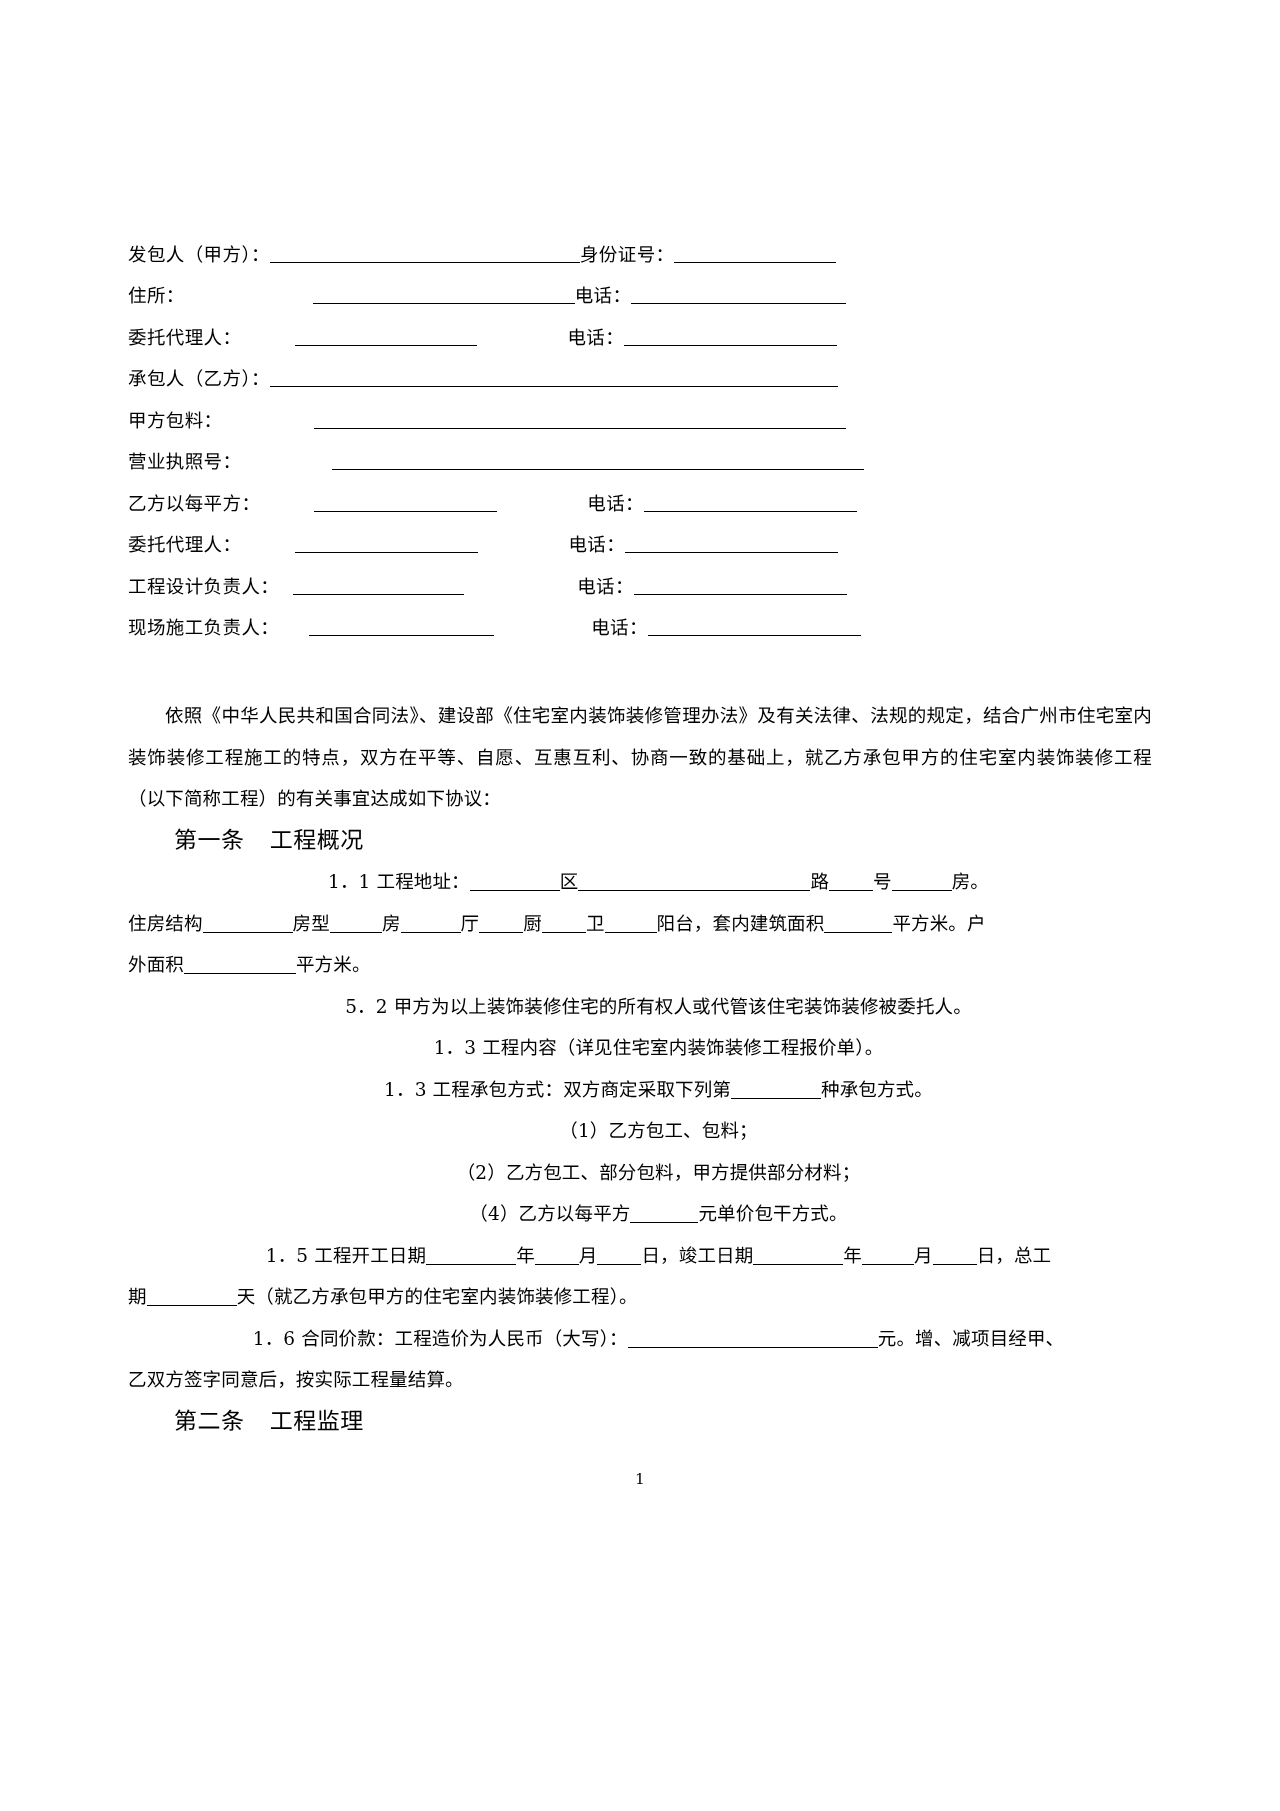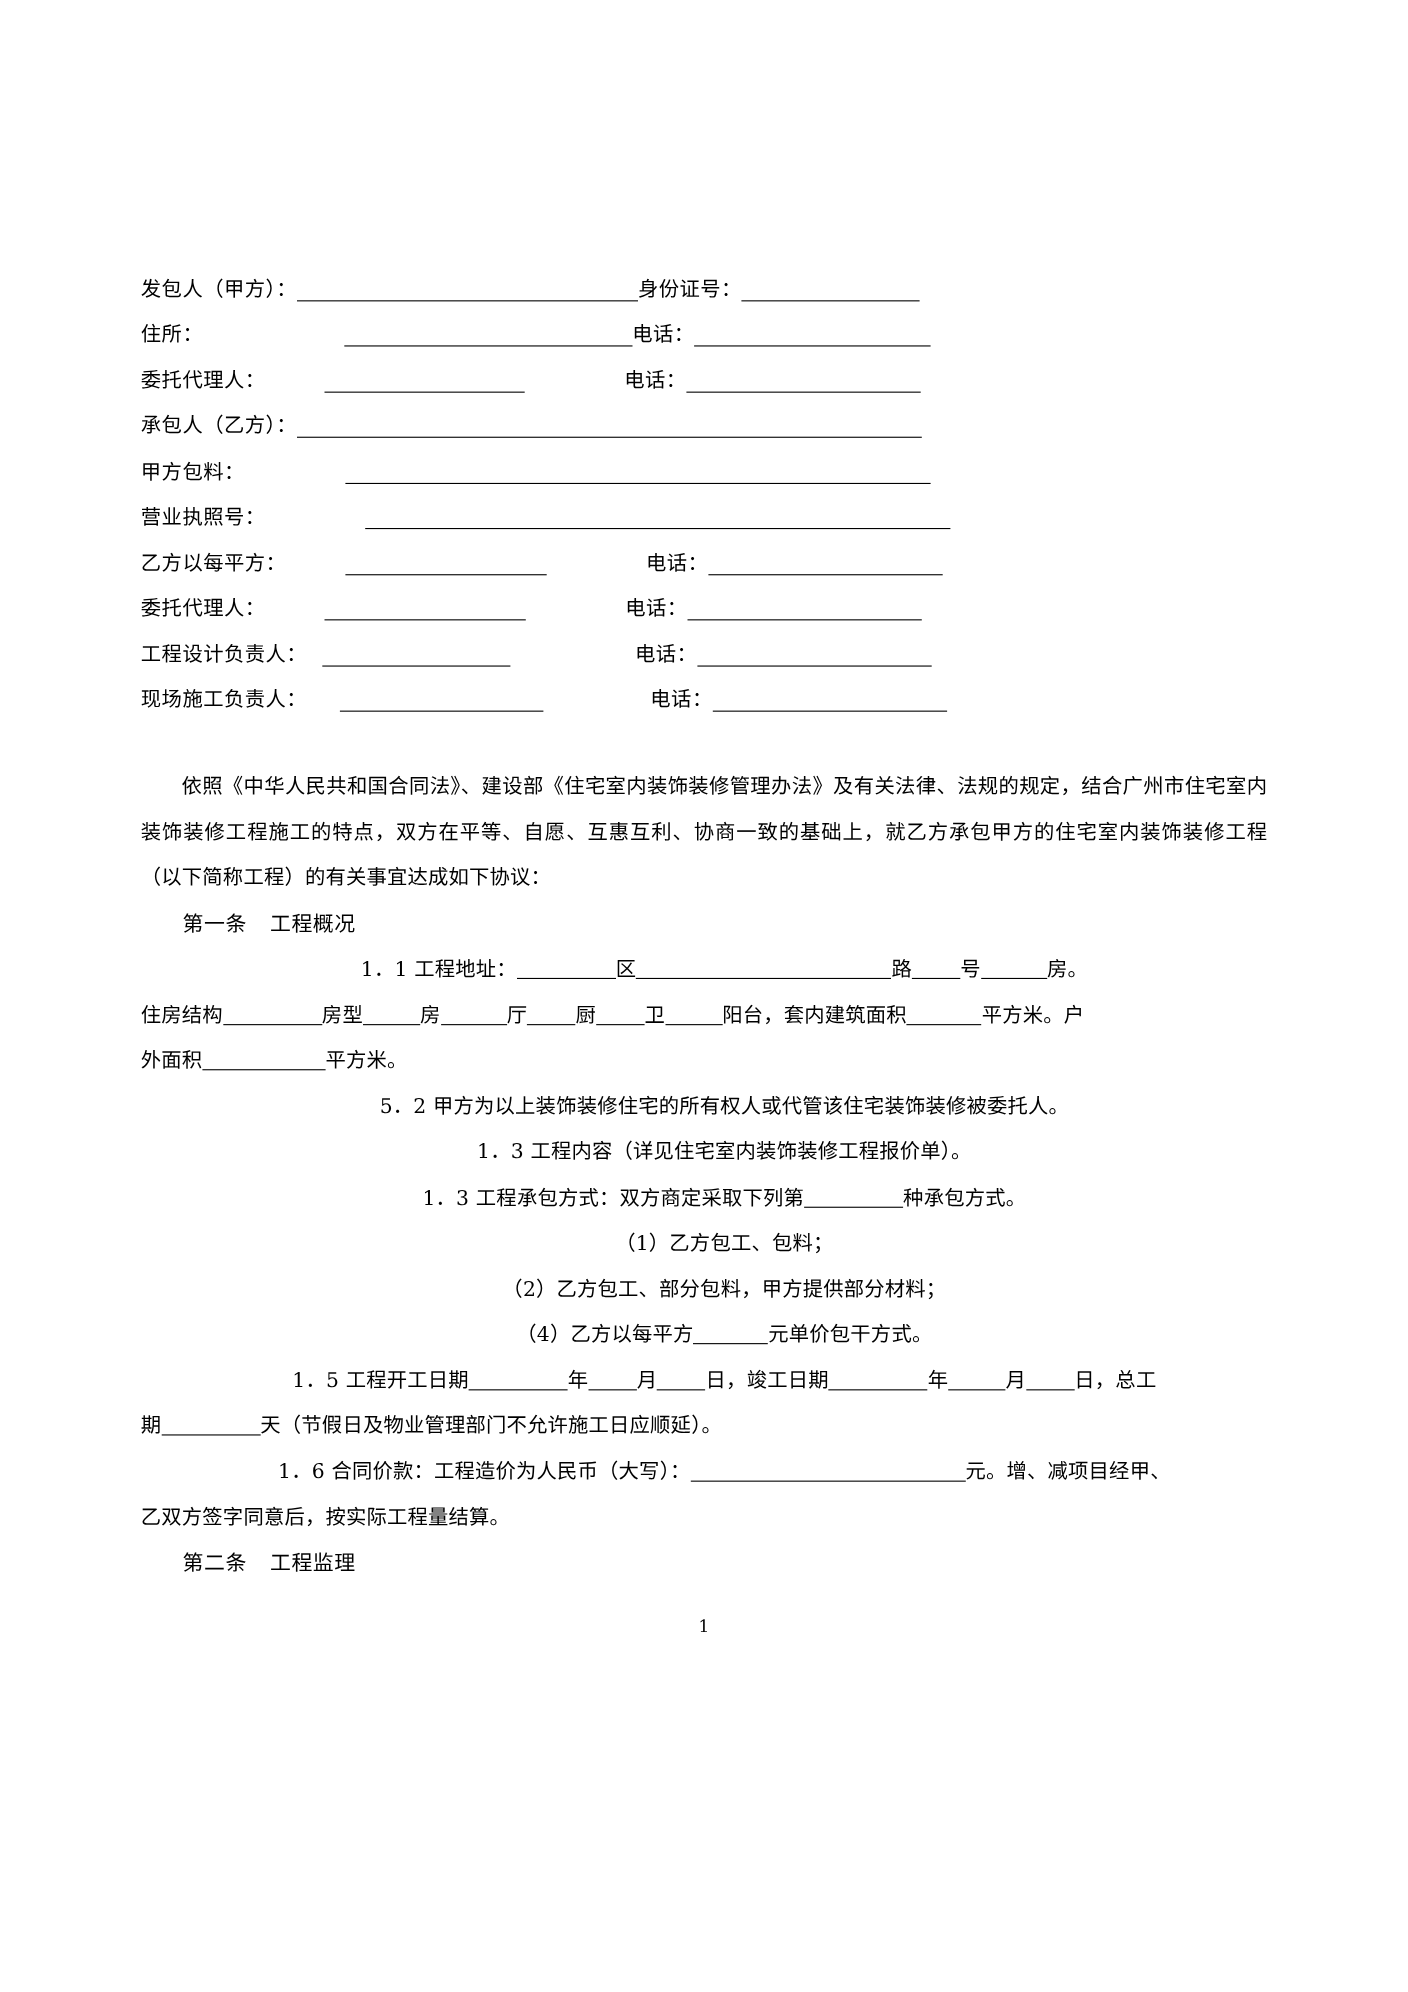--- a/index.html
+++ b/index.html
@@ -29,21 +29,21 @@
     top: 232px;
     width: 1024px;
   }
 
   
   .info-block {
     width: 100%;
   }
   .info-row {
     display: flex;
-    align-items: flex-end;
+    align-items: center;
     height: 41.5px;
     font-size: 18.5px;
     letter-spacing: 0.4px;
     white-space: nowrap;
   }
   .lbl {
     flex: 0 0 auto;
     font-size: 18.5px;
   }
   .blank {
@@ -79,21 +79,21 @@
     margin: 0;
     letter-spacing: 0.15px;
   }
   .para.indent {
     text-indent: 2em;
   }
   .gap-before {
     margin-top: 48px;
   }
   .clause-title {
-    font-size: 19px;
+    font-size: 23px;
     line-height: 41.5px;
     text-indent: 2em;
     margin: 0;
     letter-spacing: 0.5px;
   }
   .clause-title .t-sp { display: inline-block; width: 1.1em; }
 
   .line-item {
     font-size: 18.5px;
     line-height: 41.5px;
@@ -238,21 +238,21 @@
     <p class="line-item">1．3 工程内容（详见住宅室内装饰装修工程报价单）。</p>
 
     <p class="line-item"><span>1．3 工程承包方式：双方商定采取下列第</span><span class="u u5"></span><span>种承包方式。</span></p>
 
     <p class="line-item">（1）乙方包工、包料；</p>
     <p class="line-item">（2）乙方包工、部分包料，甲方提供部分材料；</p>
     <p class="line-item"><span>（4）乙方以每平方</span><span class="u u6"></span><span>元单价包干方式。</span></p>
 
     <p class="line-item"><span>1．5 工程开工日期</span><span class="u u5"></span><span>年</span><span class="u u12"></span><span>月</span><span class="u u12"></span><span>日，竣工日期</span><span class="u u5"></span><span>年</span><span class="u u13"></span><span>月</span><span class="u u12"></span><span>日，总工</span></p>
 
-    <p class="line-cont"><span>期</span><span class="u u5"></span><span>天（节假日及物业管理部门不允许施工日应顺延）。</span></p>
+    <p class="line-cont"><span>期</span><span class="u u5"></span><span>天（就乙方承包甲方的住宅室内装饰装修工程）。</span></p>
 
     <p class="line-item"><span>1．6 合同价款：工程造价为人民币（大写）：</span><span class="u u14"></span><span>元。增、减项目经甲、</span></p>
 
     <p class="line-cont">乙双方签字同意后，按实际工程量结算。</p>
 
     <p class="clause-title"><span>第二条</span><span class="t-sp"></span><span>工程监理</span></p>
 
   </div>
 
   <div class="pagenum">1</div>

